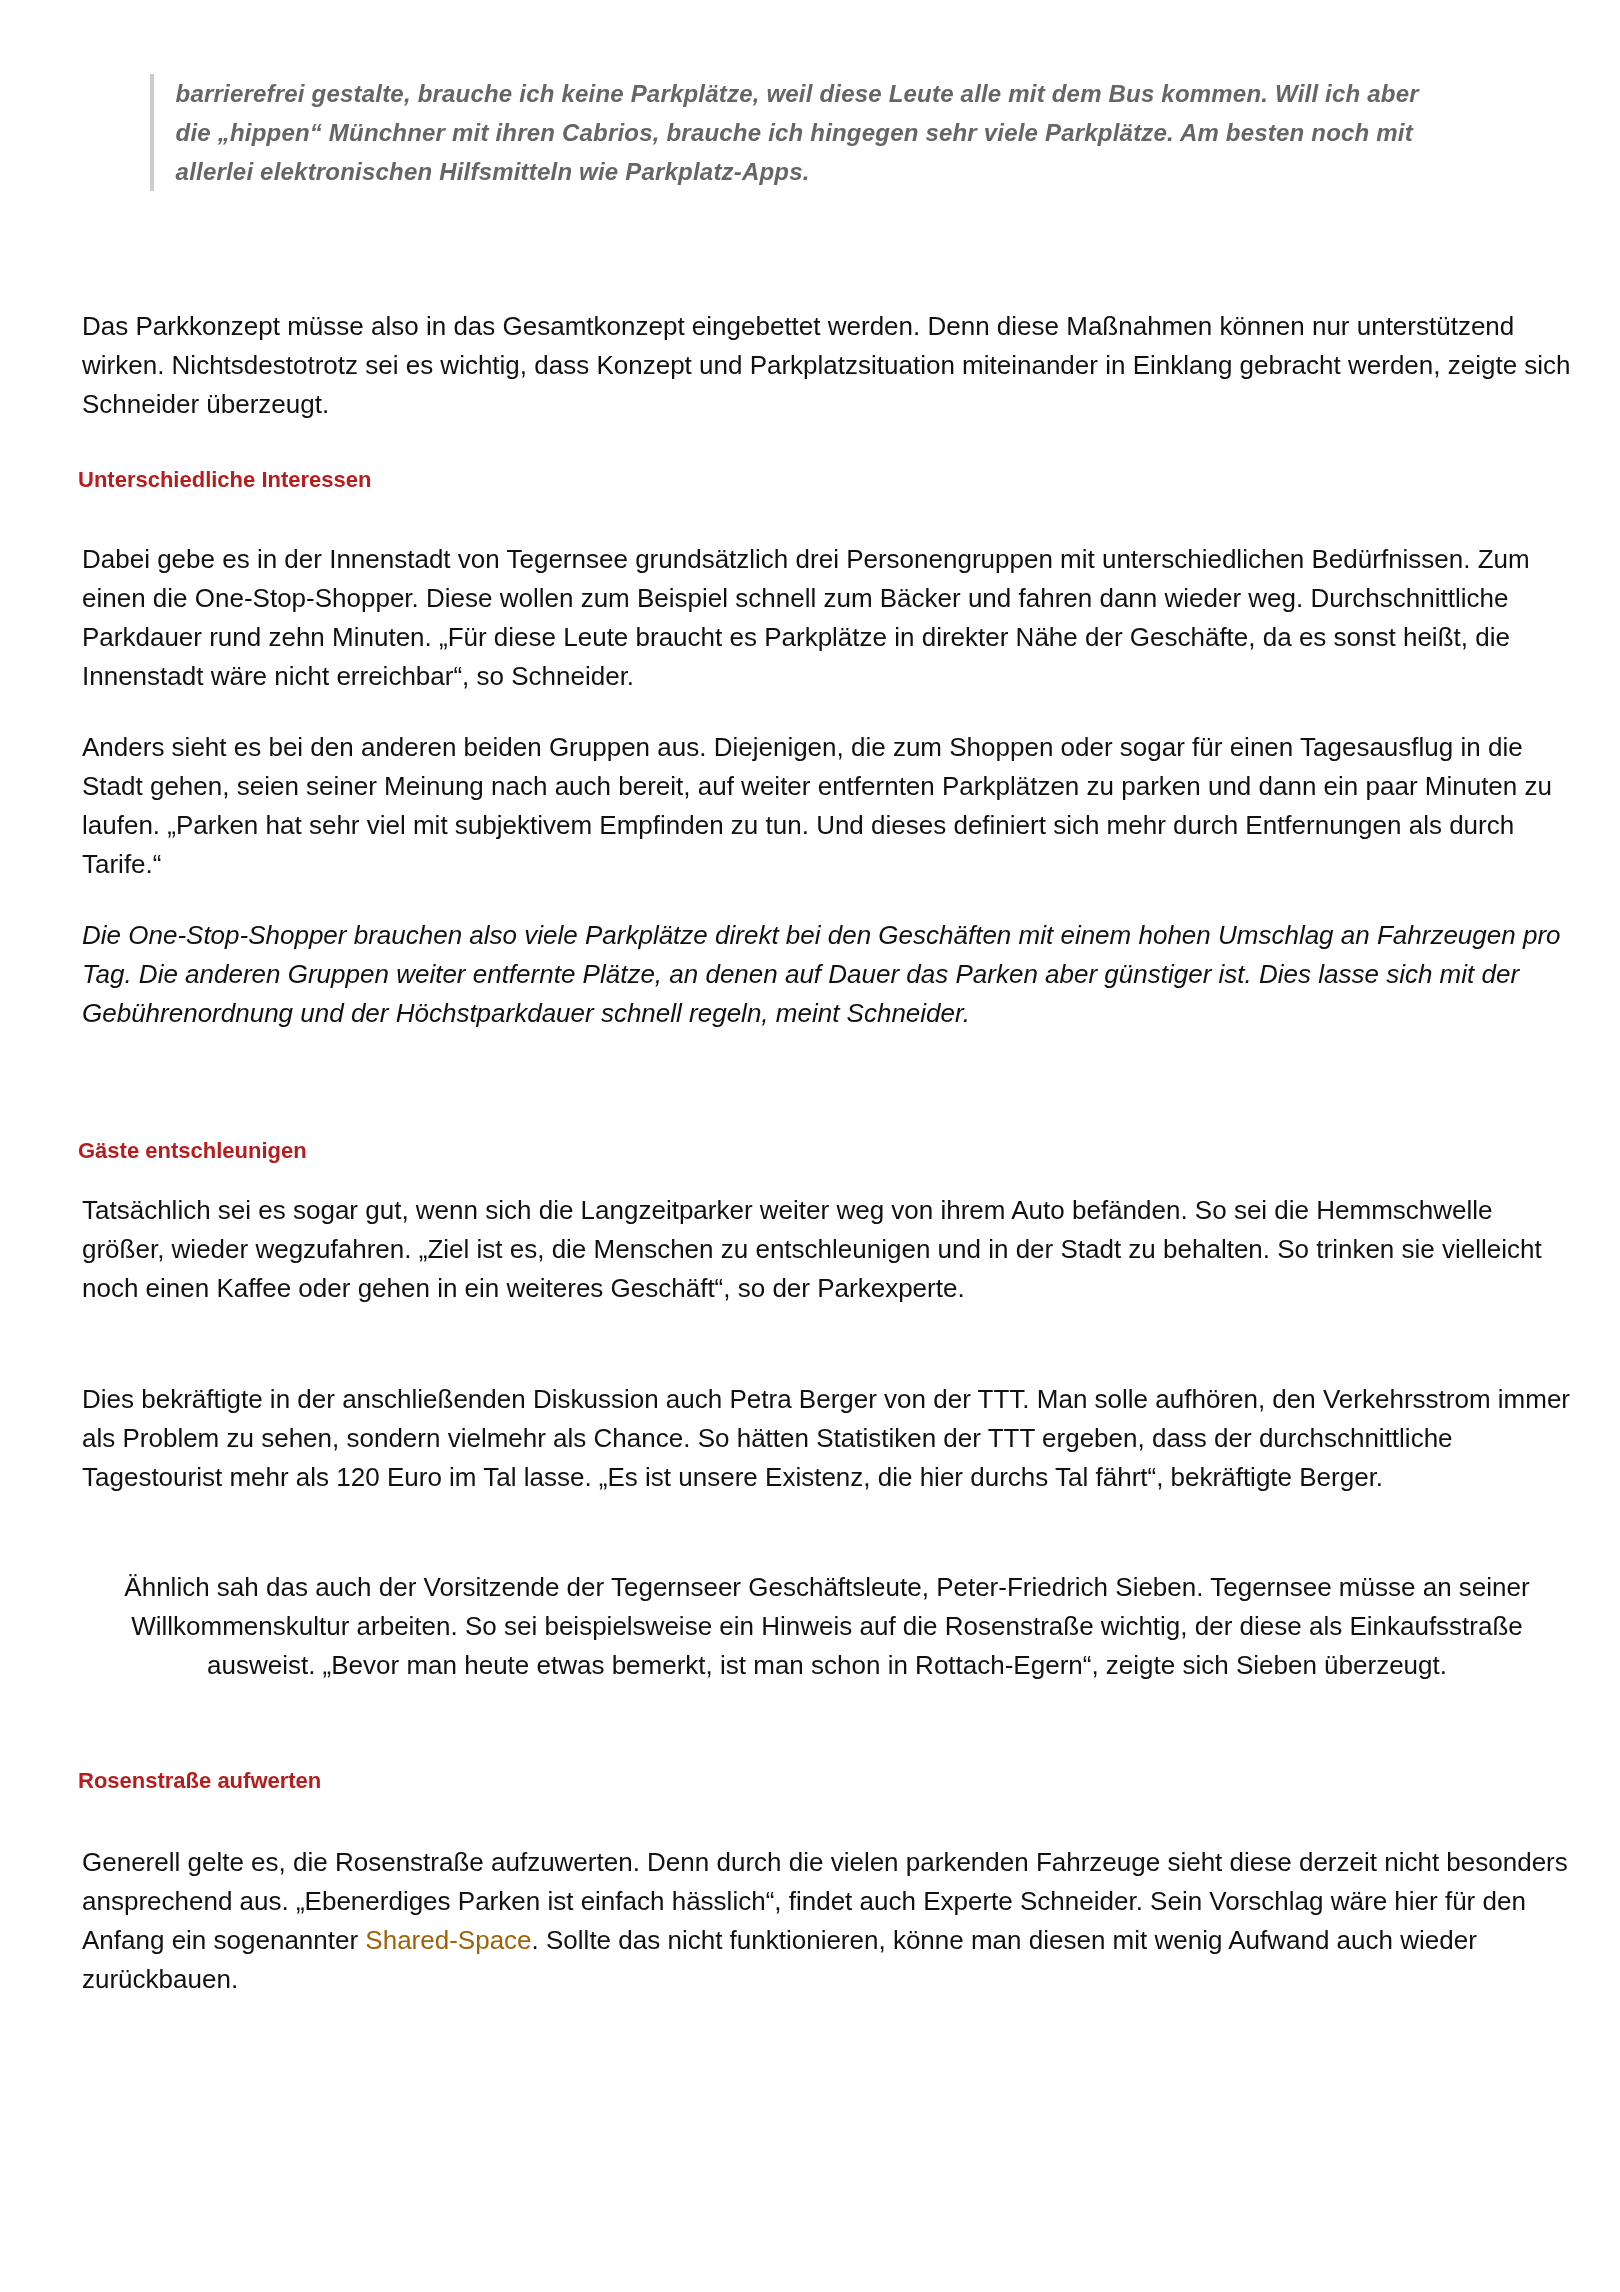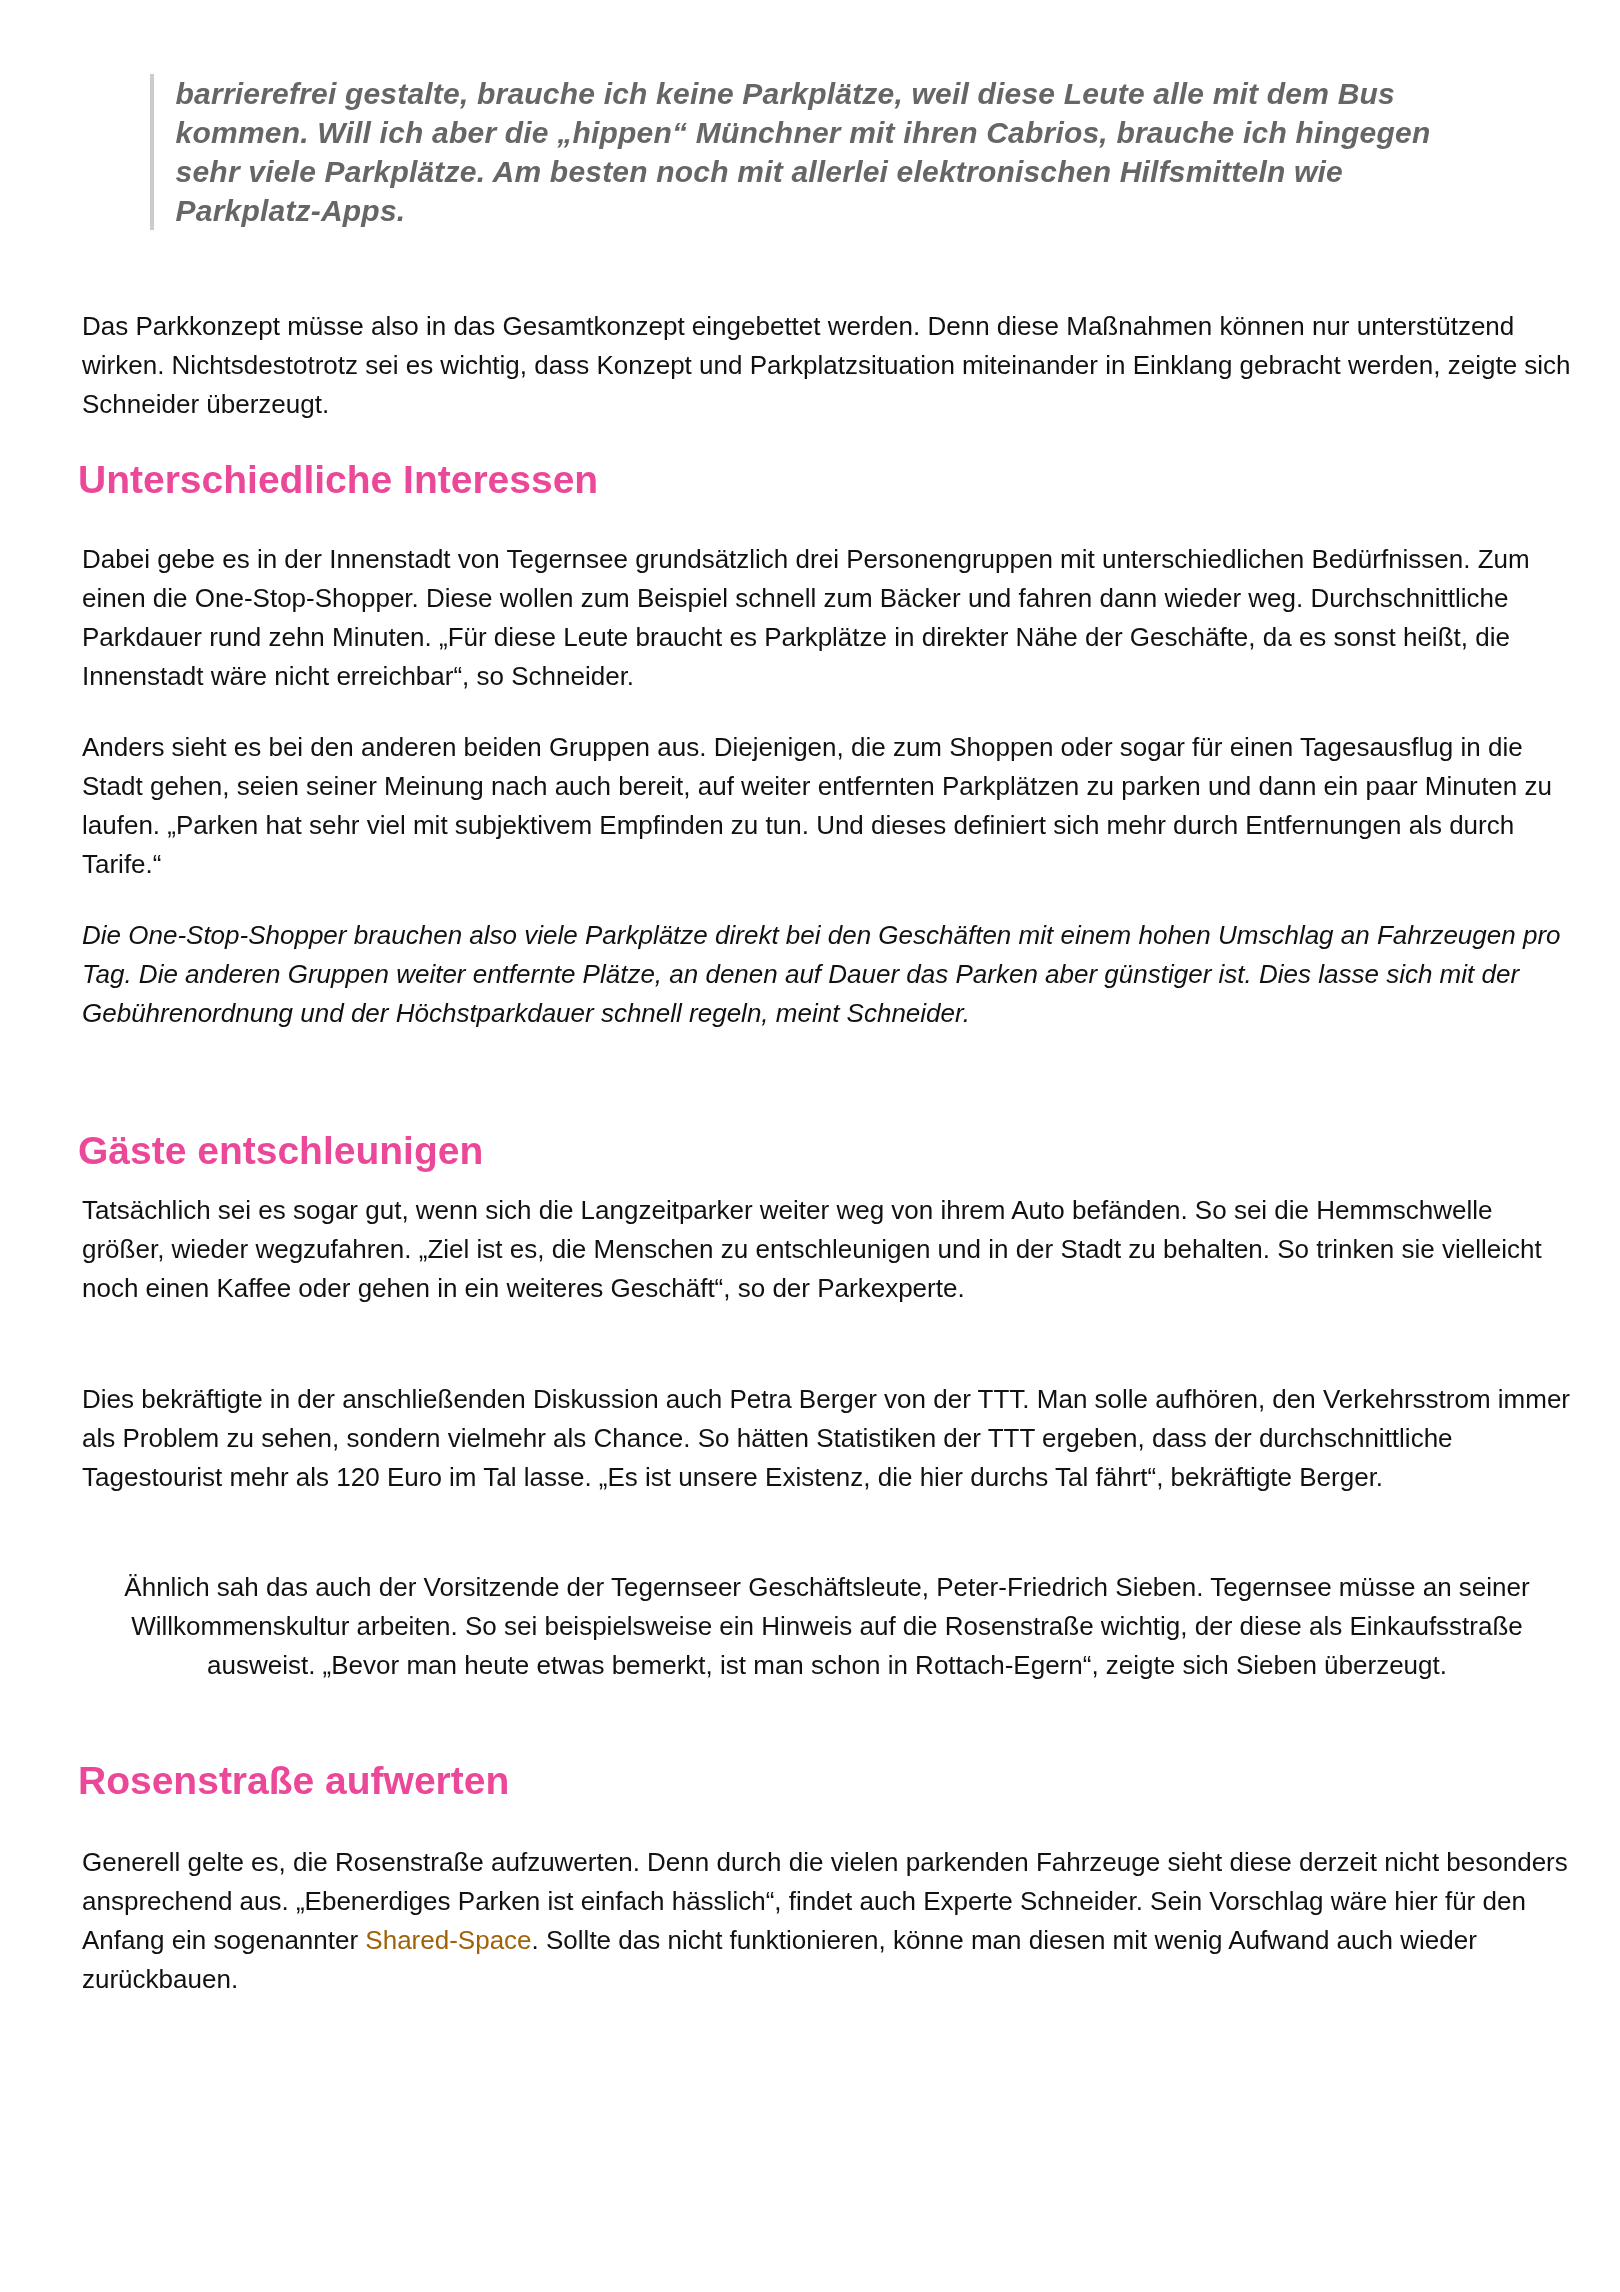--- a/index.html
+++ b/index.html
@@ -24,41 +24,41 @@
   .quote {
     position: absolute;
     left: 72px;
     top: 74px;
     width: 1274px;
     border-left: 4.9px solid #cccccc;
     padding-left: 21.6px;
     font-style: italic;
     font-weight: bold;
     color: #666666;
-    font-size: 30px;
+    font-size: 24px;
     line-height: 39px;
     letter-spacing: 0.2px;
   }
   .quote p { margin: 0; }
   .body-text {
     position: absolute;
     left: 4px;
     width: 1490px;
     font-size: 26px;
     line-height: 39px;
     color: #111111;
     margin: 0;
   }
   .heading {
     position: absolute;
     left: 0;
     margin: 0;
-    font-size: 39px;
+    font-size: 22px;
     font-weight: bold;
-    color: #ec4899;
+    color: #b91c1c;
     line-height: 39px;
   }
   a.link {
     color: #a16207;
     text-decoration: none;
   }
 </style>
 </head>
 <body>
 

